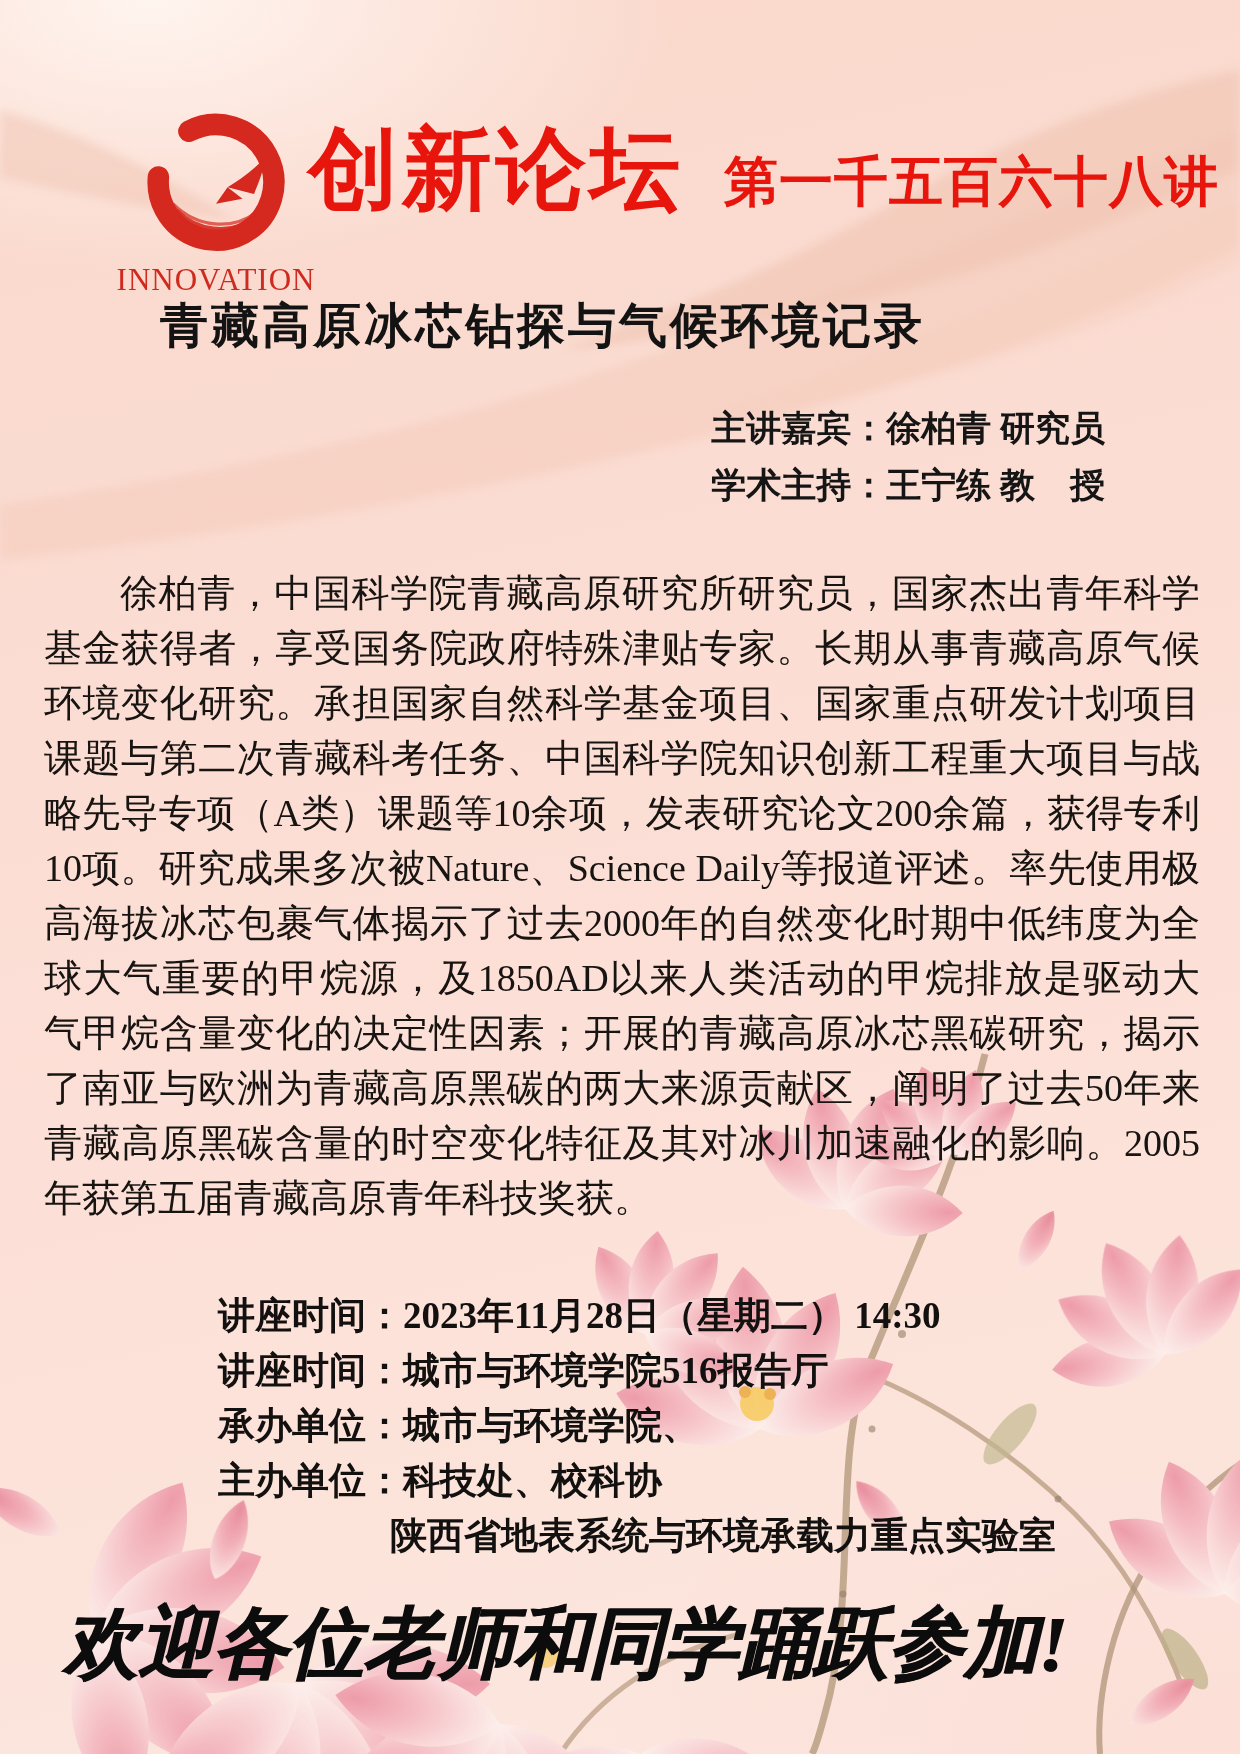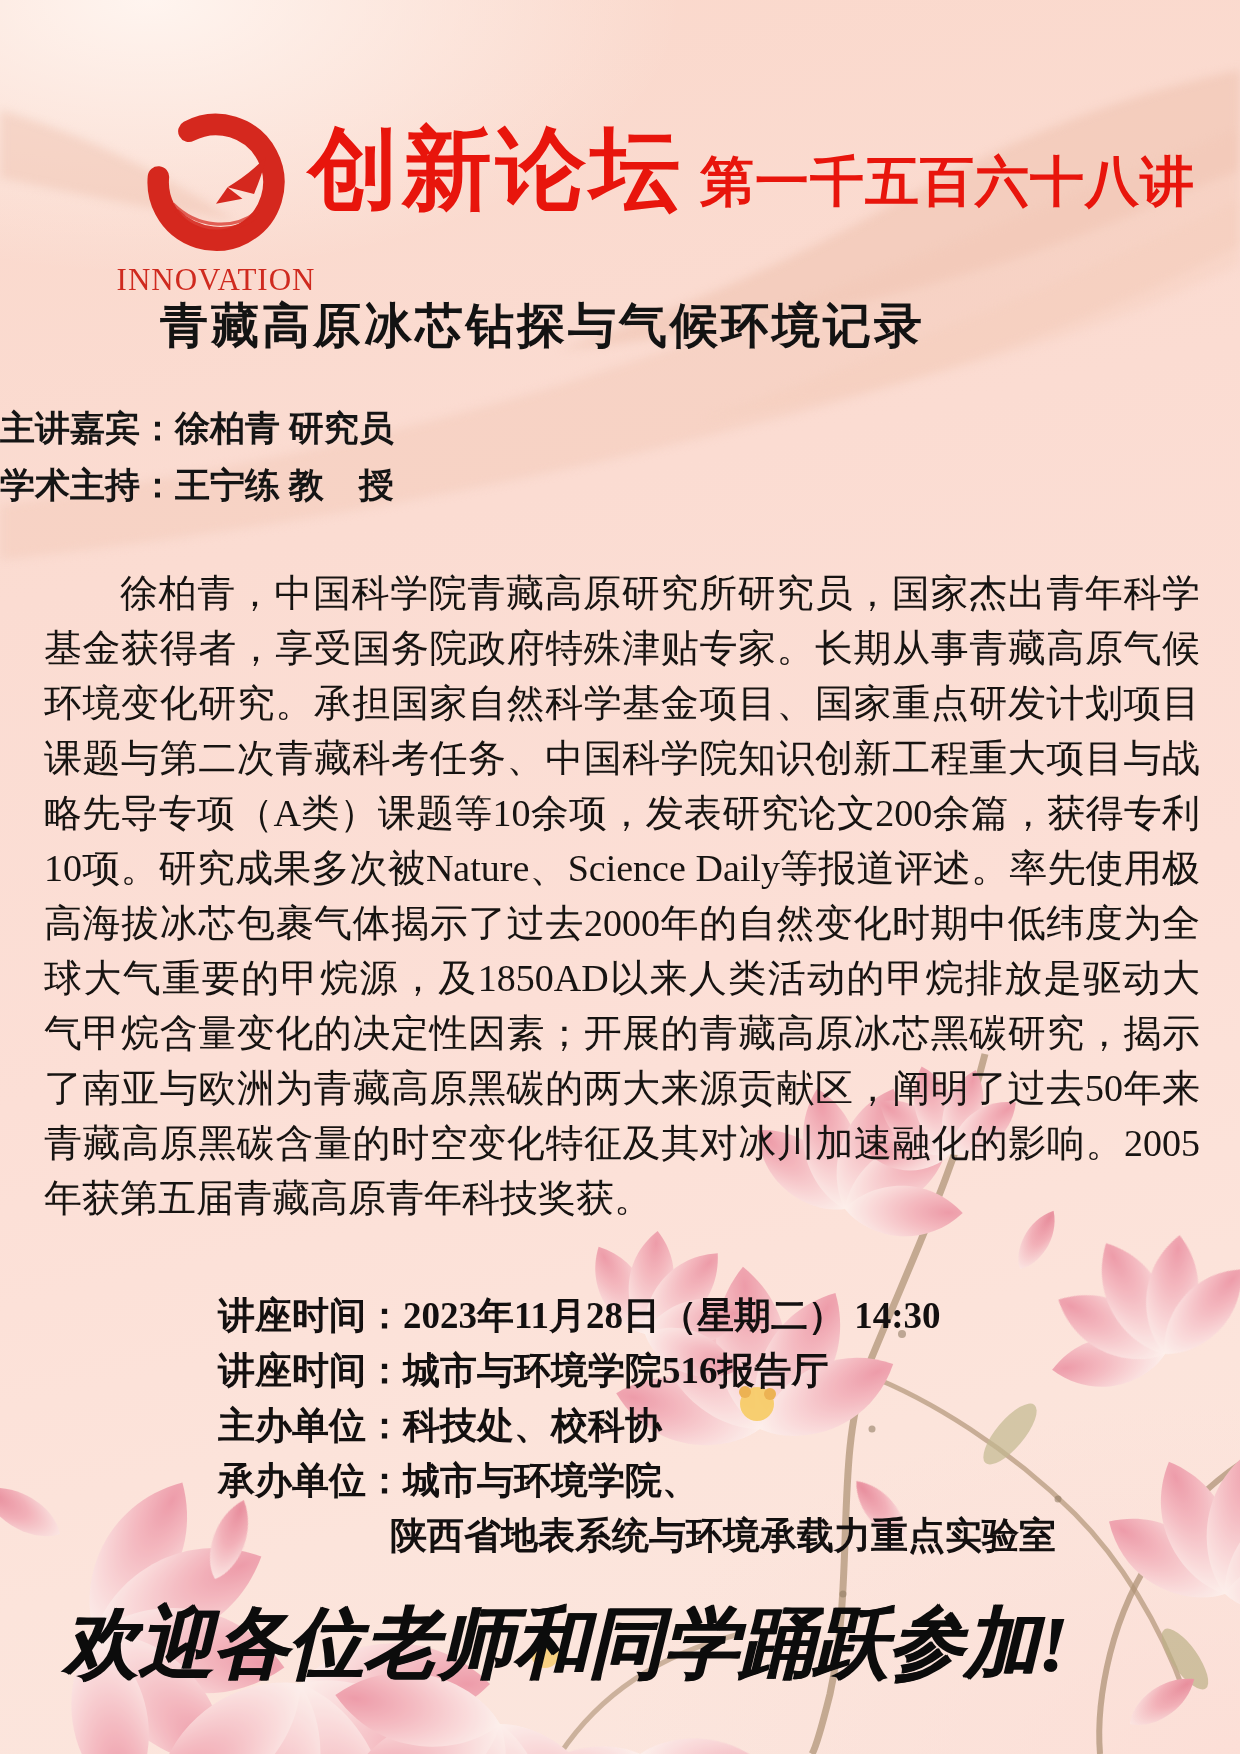--- a/index.html
+++ b/index.html
@@ -19,38 +19,38 @@
 
   .logo-block { position:absolute; left:98px; top:108px; width:236px; text-align:center; }
   .logo-mark { width:176px; height:152px; display:block; margin:0 auto; }
   .logo-word {
     display:block; margin-top:2px; color:#cf2a1f; font-size:31px; letter-spacing:1px;
     font-family:"Liberation Serif",serif; font-weight:400;
   }
 
   .header-row {
     position:absolute; left:308px; top:118px; right:20px;
-    display:flex; align-items:baseline; gap:16px; white-space:nowrap;
+    display:flex; align-items:baseline; gap:40px; white-space:nowrap;
   }
   .forum-name {
     font-family:"Liberation Sans","DejaVu Sans",sans-serif;
     font-size:90px; font-weight:900; color:#e8150c; letter-spacing:4px; line-height:1.15;
   }
   .lecture-no {
     font-family:"Liberation Sans","DejaVu Sans",sans-serif;
     font-size:54px; font-weight:800; color:#e8150c; letter-spacing:1px;
   }
 
   .lecture-title {
     position:absolute; top:294px; left:0; right:155px; text-align:center;
     font-size:48px; font-weight:700; letter-spacing:3px; color:#131313;
   }
 
   .speaker-block {
-    position:absolute; top:400px; left:0; right:135px; text-align:left;
+    position:absolute; top:400px; left:0; right:135px; text-align:right;
     font-size:35px; font-weight:700; line-height:57px; color:#151515;
   }
 
   .bio {
     position:absolute; top:566px; left:44px; right:40px;
     font-size:38px; line-height:55px; text-align:justify; text-indent:2em;
     color:#171412; font-weight:400;
   }
 
   .info-block {
@@ -172,24 +172,24 @@
   <div class="bio">徐柏青，中国科学院青藏高原研究所研究员，国家杰出青年科学基金获得者，享受国务院政府特殊津贴专家。长期从事青藏高原气候环境变化研究。承担国家自然科学基金项目、国家重点研发计划项目课题与第二次青藏科考任务、中国科学院知识创新工程重大项目与战略先导专项（A类）课题等10余项，发表研究论文200余篇，获得专利10项。研究成果多次被Nature、Science Daily等报道评述。率先使用极高海拔冰芯包裹气体揭示了过去2000年的自然变化时期中低纬度为全球大气重要的甲烷源，及1850AD以来人类活动的甲烷排放是驱动大气甲烷含量变化的决定性因素；开展的青藏高原冰芯黑碳研究，揭示了南亚与欧洲为青藏高原黑碳的两大来源贡献区，阐明了过去50年来青藏高原黑碳含量的时空变化特征及其对冰川加速融化的影响。2005年获第五届青藏高原青年科技奖获。</div>
 
   <div class="info-block">
     <div class="info-row">
       <span>讲座时间：</span><span>2023年11月28日（星期二）  14:30</span>
     </div>
     <div class="info-row">
       <span>讲座时间：</span><span>城市与环境学院516报告厅</span>
     </div>
     <div class="info-row">
-      <span>主办单位：</span><span>科技处、校科协</span>
+      <span>承办单位：</span><span>城市与环境学院、</span>
     </div>
     <div class="info-row">
-      <span>承办单位：</span><span>城市与环境学院、</span>
+      <span>主办单位：</span><span>科技处、校科协</span>
     </div>
     <div class="info-row cont">
       <span>陕西省地表系统与环境承载力重点实验室</span>
     </div>
   </div>
 
   <div class="welcome">欢迎各位老师和同学踊跃参加!</div>
 
 </div>
 

